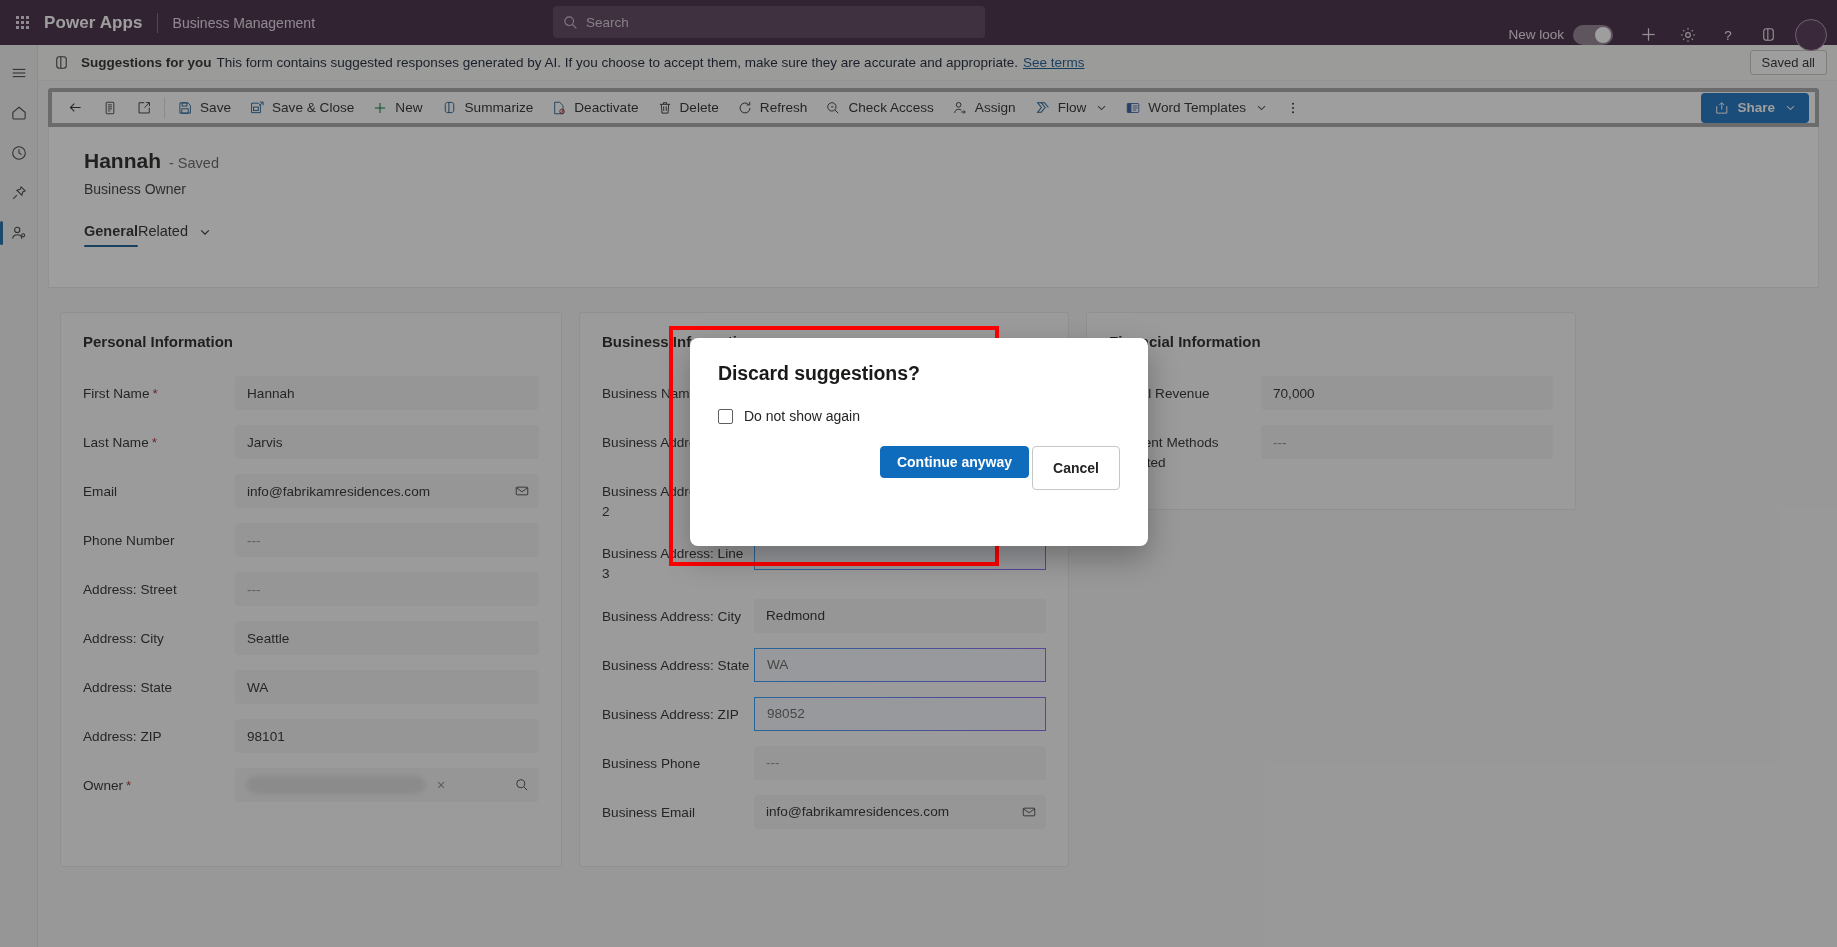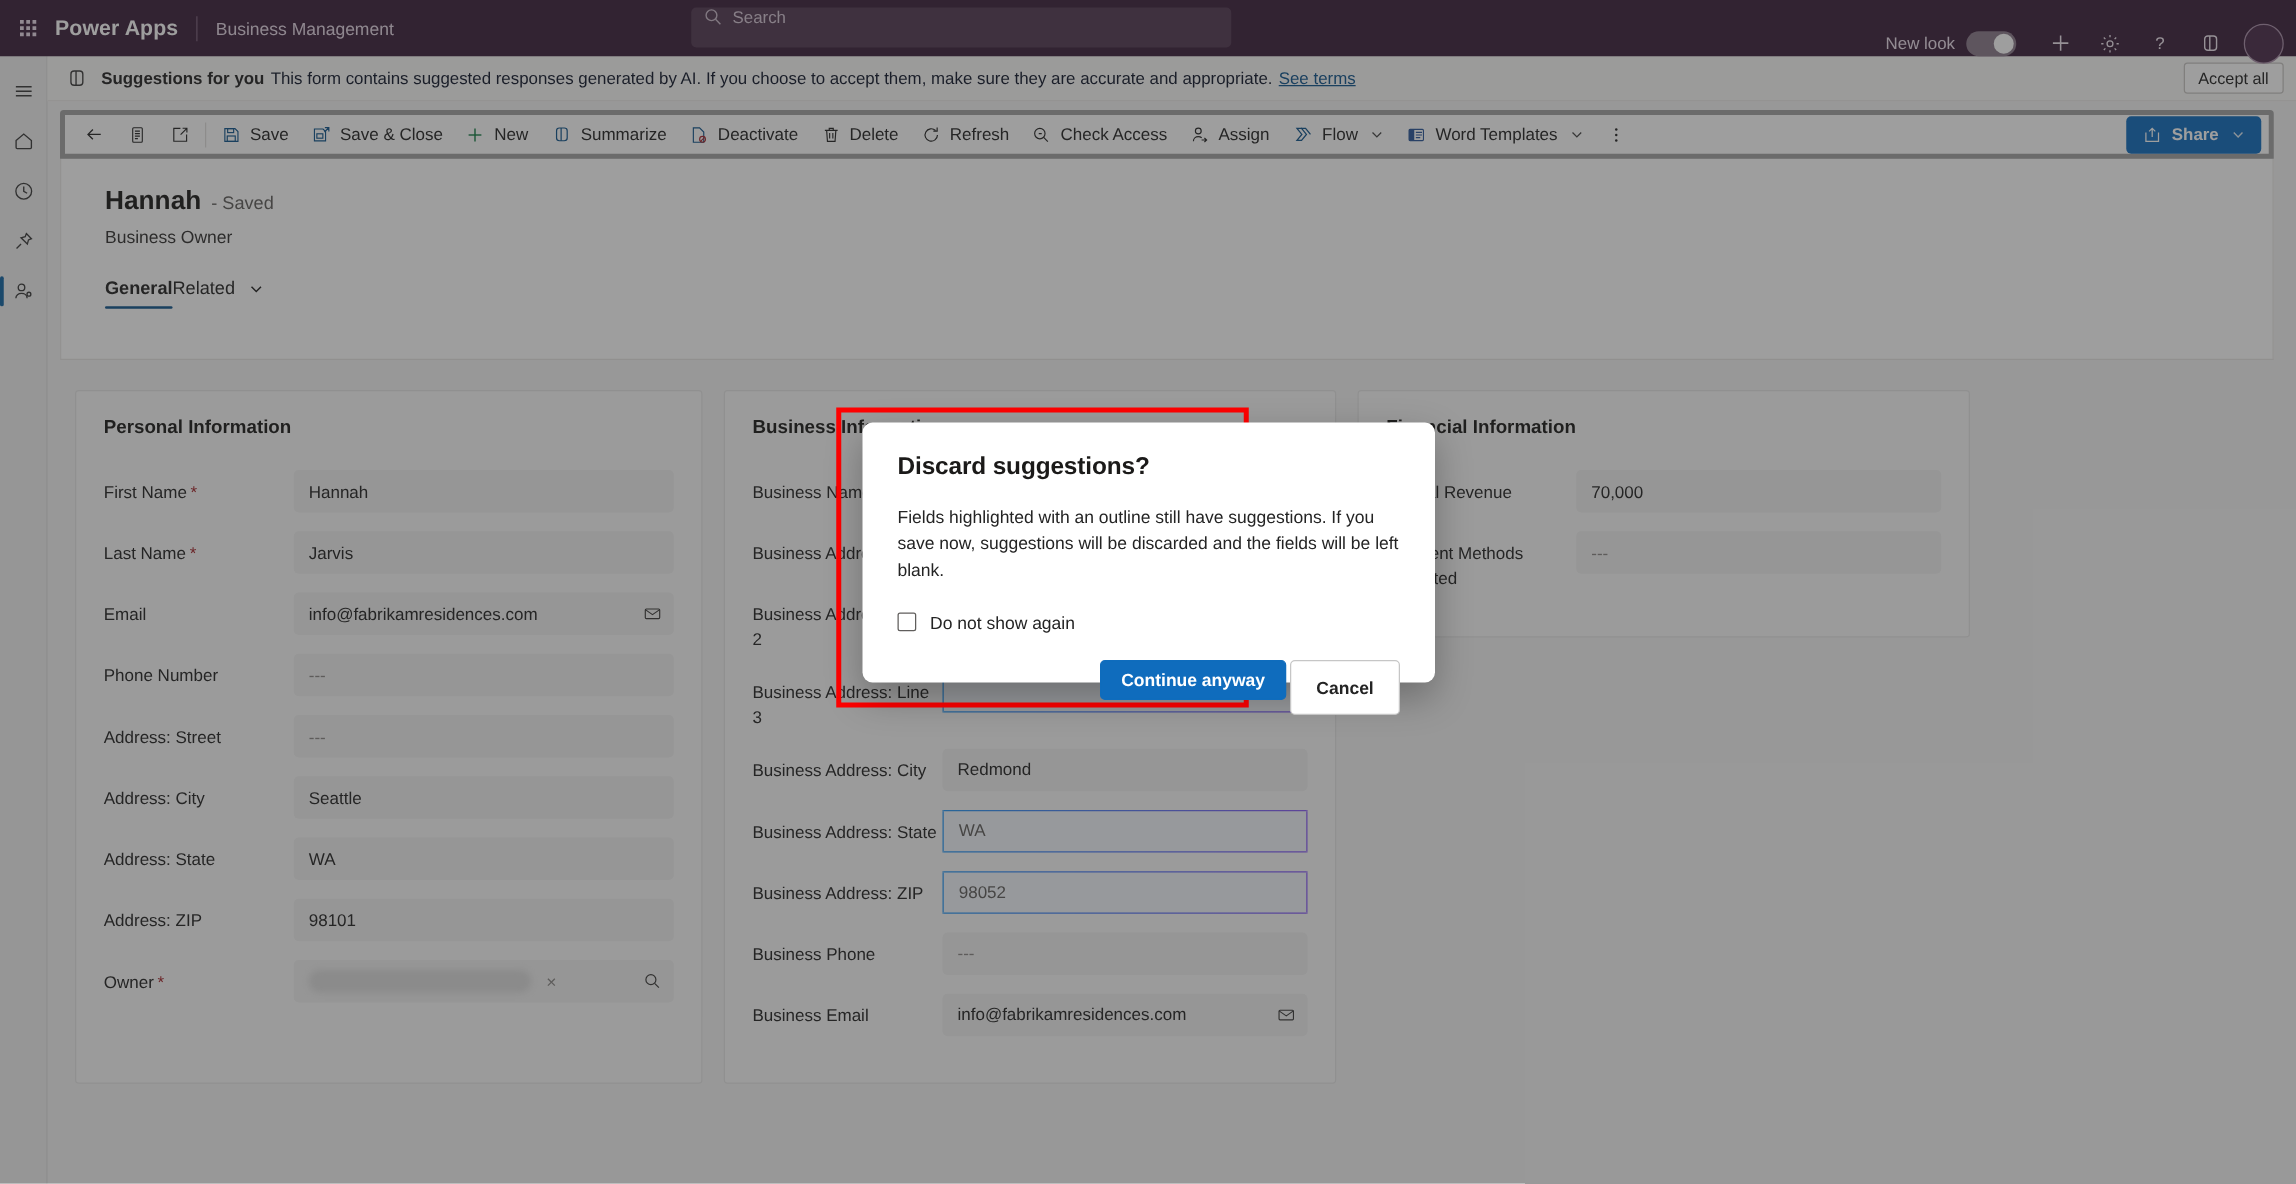--- a/index.html
+++ b/index.html
@@ -35,21 +35,21 @@
   .waffle-grid i { width: 3px; height: 3px; background: #e8d9e8; display: block; }
   .brand {
     font-size: 17px; font-weight: 600; color: #ffffff; letter-spacing: .1px;
     padding-right: 14px; cursor: pointer;
   }
   .brand-divider { width: 1px; height: 20px; background: #7a5f7a; }
   .app-name { font-size: 14px; color: #e4d6e4; padding-left: 15px; cursor: pointer; }
   .searchbox {
     position: absolute; left: 553px; top: 6px; width: 432px; height: 32px;
     background: rgba(255,255,255,0.12); border-radius: 4px;
-    display: flex; align-items: flex-start; padding: 0 10px; cursor: text;
+    display: flex; align-items: center; padding: 0 10px; cursor: text;
   }
   .searchbox .mag { margin-right: 8px; opacity: .9; display:flex; }
   .searchbox input {
     background: transparent; border: 0; outline: 0;
     color: #eadfea; font-size: 13.5px; font-family: inherit; width: 100%;
   }
   .searchbox input::placeholder { color: #d6c6d6; }
   .suite-right {
     position: absolute; right: 10px; top: 12px; height: 45px;
     display: flex; align-items: center; gap: 2px;
@@ -332,21 +332,21 @@
   <div class="banner">
     <span class="copilot">
       <svg width="19" height="19" viewBox="0 0 20 20" fill="none" stroke="#3a3a3a" stroke-width="1.15">
           <path d="M5 6.5c0-1.4 1.2-2.5 2.7-2.5h4.6c1.5 0 2.7 1.1 2.7 2.5v7c0 1.4-1.2 2.5-2.7 2.5H7.7C6.2 16 5 14.9 5 13.5z"></path>
           <path d="M9.3 4v12"></path>
         </svg>
     </span>
     <span class="b-strong">Suggestions for you</span>
     <span class="b-text">This form contains suggested responses generated by AI. If you choose to accept them, make sure they are accurate and appropriate.</span>
     <span class="b-link">See terms</span>
-    <span class="accept">Accept all</span>
+    <span class="accept">Saved all</span>
   </div>
 
   <div class="cmdbar">
     <div class="cmd">
       <span class="ci">
         <svg width="17" height="17" viewBox="0 0 20 20" fill="none" stroke="#242424" stroke-width="1.25">
             <path d="M16 10H4.2M8.6 5.4 4 10l4.6 4.6"></path>
           </svg>
       </span>
     </div>
@@ -726,21 +726,20 @@
 
     </div>
   </div>
 
   <div class="scrim"></div>
 
   <div class="dialog-highlight"></div>
 
   <div class="dialog">
     <div class="dlg-title">Discard suggestions?</div>
-    <div class="dlg-body">Fields highlighted with an outline still have suggestions. If you save now, suggestions will be discarded and the fields will be left blank.</div>
     <label class="dlg-check">
       <span class="cbox"></span>
       <span>Do not show again</span>
     </label>
     <div class="dlg-actions">
       <button class="btn-primary">Continue anyway</button>
       <button class="btn-secondary">Cancel</button>
     </div>
   </div>
 

